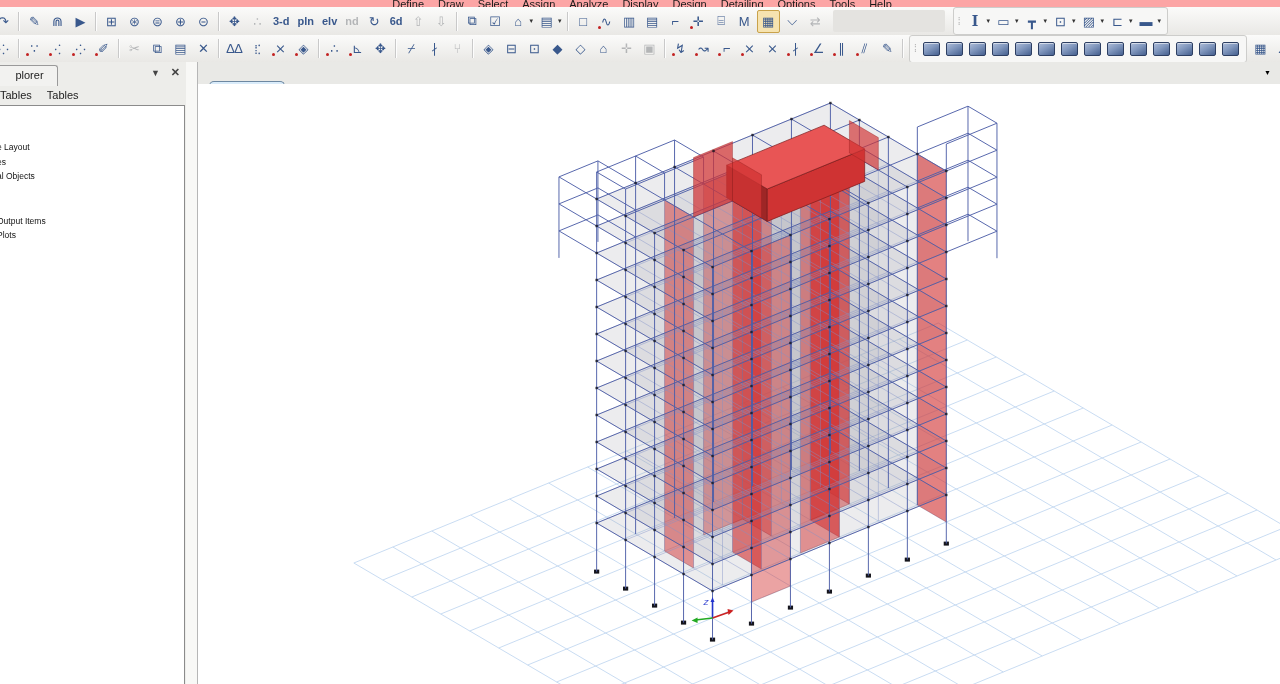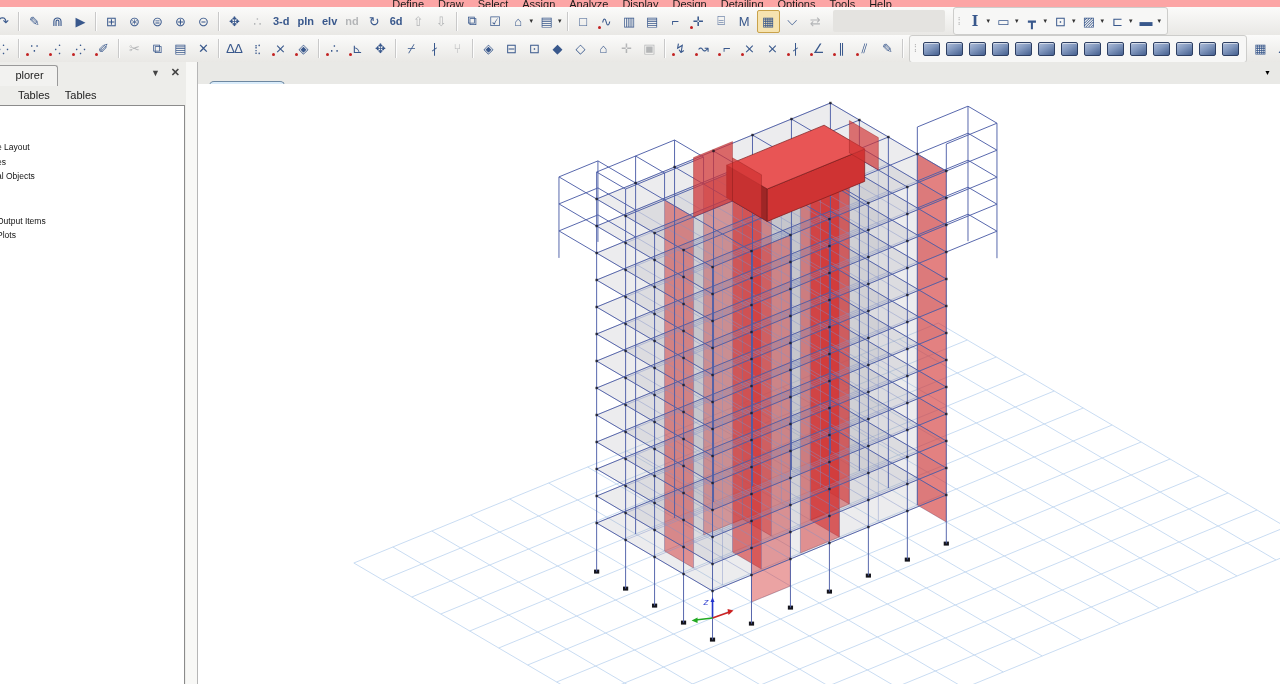--- a/index.html
+++ b/index.html
@@ -34,21 +34,21 @@
   .serif{font-family:"DejaVu Serif",serif;font-weight:700;font-size:14px;}
   
   #explorer{position:absolute;top:62px;left:0;width:186px;bottom:0;background:#ededea;}
   .exhead{height:24px;position:relative;text-align:center;}
   .extab{position:absolute;left:-4px;top:3px;width:62px;height:21px;background:#f2f2f0;
          border:1px solid #9a9a9a;border-bottom:none;border-radius:3px 3px 0 0;
          font-size:11px;color:#222;padding:3px 0 0 5px;box-sizing:border-box;}
   .exbtn{position:absolute;top:6px;font-size:9px;color:#444;}
   .exbtn.cl{right:6px;font-size:11px;font-weight:700;top:4px;}
   .exbtn.co{right:26px;}
-  .subtabs{height:18px;padding-left:18px;font-size:11px;color:#222;display:flex;gap:15px;align-items:center;}
+  .subtabs{height:18px;padding-left:0;font-size:11px;color:#222;display:flex;gap:15px;align-items:center;}
   .excontent{position:absolute;top:43px;left:0;width:185px;bottom:0;background:#fff;
              border-top:1px solid #8b8b8b;border-right:1px solid #8b8b8b;box-sizing:border-box;
              padding-top:34px;overflow:hidden;}
   .treeitem{font-size:8.5px;color:#111;line-height:14.5px;margin-left:-3px;white-space:nowrap;}
   .treeitem.gap{margin-bottom:30px;}
   #gutter{position:absolute;top:62px;left:186px;width:11px;bottom:0;background:#f8f8f6;}
   
   #viewpane{position:absolute;top:62px;left:197px;right:0;bottom:0;border-left:1px solid #b6b6b6;}
   .tabstrip{height:22px;background:#e9e9e6;border-bottom:1px solid #b2b2b2;position:relative;}
   .vtab{position:absolute;left:11px;top:2px;width:76px;height:20px;

